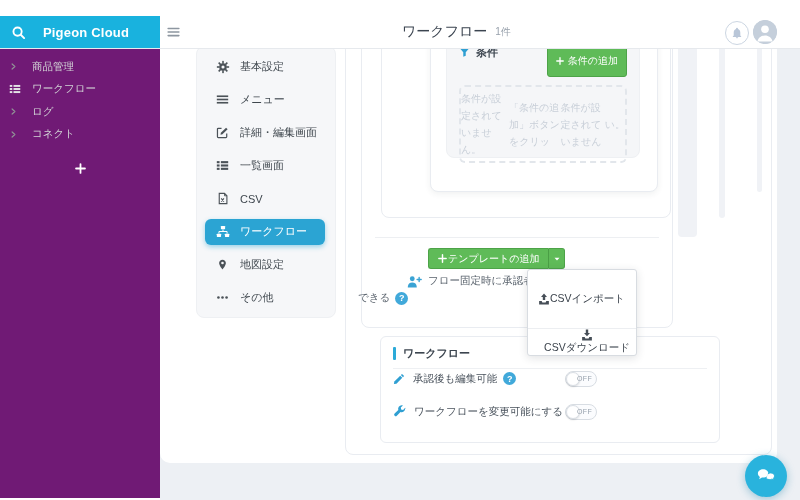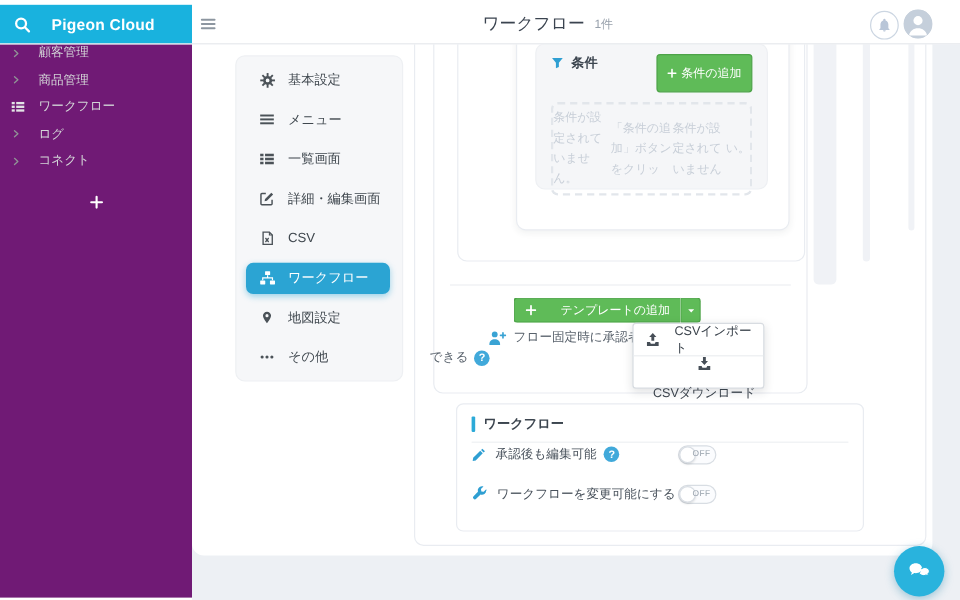--- a/index.html
+++ b/index.html
@@ -2,21 +2,21 @@
 <html><head>
 <meta charset="utf-8">
 <style>
   html,body{margin:0;padding:0;}
   body{width:800px;height:500px;overflow:hidden;font-family:"Liberation Sans","DejaVu Sans",sans-serif;
        -webkit-font-smoothing:antialiased;background:#edf0f4;}
   #app{position:relative;width:800px;height:500px;background:#fff;}
   svg{display:block;}
 
   
-  #topbar{position:absolute;left:0;top:4px;width:800px;height:32px;background:#fff;
+  #topbar{position:absolute;left:0;top:16px;width:800px;height:32px;background:#fff;
           border-bottom:1px solid #e6e9ed;z-index:30;}
   #brand{position:absolute;left:0;top:0;width:160px;height:32px;background:#19b2de;
          display:flex;align-items:center;}
   #brand .mag{margin-left:11px;}
   #brand .btxt{flex:1;text-align:center;color:#fff;font-weight:bold;font-size:13px;letter-spacing:.2px;
                padding-right:14px;}
   #hamburger{position:absolute;left:166px;top:9px;width:15px;height:14px;cursor:pointer;}
   #title-group{position:absolute;left:402px;top:0;height:32px;display:flex;align-items:center;gap:8px;}
   #title-group .t{font-size:14px;color:#3b4450;font-weight:500;}
   #title-group .c{font-size:10px;color:#98a1ac;}
@@ -62,36 +62,36 @@
   .btn-green{display:inline-flex;align-items:center;gap:4px;background:#5fbb58;border:1px solid #4da348;
              color:#fff;font-size:10px;border-radius:3px;padding:15px 8px;height:28px;cursor:pointer;
              box-sizing:border-box;white-space:nowrap;}
   #cond-empty{margin-top:8px;height:74px;border:2px dashed #e2e6eb;border-radius:6px;
               display:flex;flex-direction:row;align-items:center;justify-content:center;
               color:#c8cfd8;font-size:10px;line-height:17px;}
 
   
   #tpl-divider{position:absolute;left:215px;top:205px;width:284px;border-top:1px solid #edeff2;}
   #tpl-btn{position:absolute;left:268px;top:216px;height:21px;display:flex;z-index:5;}
-  #tpl-btn .main{display:flex;align-items:center;gap:20px;background:#5fbb58;border:1px solid #4da348;
+  #tpl-btn .main{display:flex;align-items:center;gap:1px;background:#5fbb58;border:1px solid #4da348;
                  border-right:none;color:#fff;font-size:10px;padding:0 9px;border-radius:3px 0 0 3px;cursor:pointer;}
   #tpl-btn .caret{width:15px;background:#5fbb58;border:1px solid #4da348;border-left:1px solid #4a9e45;
                   border-radius:0 3px 3px 0;display:flex;align-items:center;justify-content:center;cursor:pointer;}
   #note-line1{position:absolute;left:247px;top:242px;display:flex;align-items:center;gap:6px;z-index:2;
               font-size:10.5px;color:#59626c;white-space:nowrap;}
   #note-line2{position:absolute;left:198px;top:259px;display:flex;align-items:center;gap:5px;z-index:2;
               font-size:10.5px;color:#59626c;}
   .qmark{width:13px;height:13px;border-radius:50%;background:#41a9da;color:#fff;font-size:9px;font-weight:bold;
          display:inline-flex;align-items:center;justify-content:center;cursor:pointer;}
 
   
   #tpl-menu{position:absolute;left:367px;top:237px;width:108px;background:#fff;border:1px solid #d8dce1;
             border-radius:3px;box-shadow:0 2px 8px rgba(40,50,60,.14);z-index:10;}
-  .menu-item{height:26px;display:flex;align-items:center;padding-left:10px;gap:12px;cursor:pointer;
-             font-size:10.5px;color:#3b434c;}
+  .menu-item{height:26px;display:flex;align-items:center;padding-left:10px;gap:0;cursor:pointer;
+             font-size:10.5px;color:#3b434c;margin-top:16px;}
   .menu-item + .menu-item{border-top:1px solid #eceef1;flex-direction:column;}
 
   
   #perm-box{position:absolute;left:220px;top:304px;width:340px;height:107px;background:#fff;
             border:1px solid #e9ecf1;border-radius:6px;box-sizing:border-box;padding:8px 12px;}
   #perm-head{display:flex;align-items:center;gap:7px;height:16px;}
   #perm-bar{width:3px;height:13px;background:#2caad8;border-radius:1px;}
   #perm-title{font-size:11px;font-weight:bold;color:#3c454f;}
   #perm-div{border-top:1px solid #eef0f3;margin-top:7px;}
   .perm-row{position:absolute;left:12px;right:12px;height:17px;display:flex;align-items:center;gap:6px;}
@@ -236,40 +236,40 @@
                   <rect x="1" y="7" width="14" height="2"></rect>
                   <rect x="1" y="11" width="14" height="2"></rect>
                 </g>
               </svg>
           </span>
           <span class="lbl">メニュー</span>
         </div>
         <div class="nav-item">
           <span class="nic">
             <svg width="13" height="13" viewBox="0 0 16 16">
+                <path fill="none" stroke="currentColor" stroke-width="1.5" d="M13.2 9.2v4a1 1 0 0 1-1 1H2.8a1 1 0 0 1-1-1V3.8a1 1 0 0 1 1-1h4"></path>
+                <path fill="currentColor" d="M6 8.4 12.4 2l1.9 1.9L7.9 10.3l-2.4.5z"></path>
+              </svg>
+          </span>
+          <span class="lbl">詳細・編集画面</span>
+        </div>
+        <div class="nav-item">
+          <span class="nic">
+            <svg width="13" height="13" viewBox="0 0 16 16">
                 <g fill="currentColor">
                   <rect x="1" y="2.6" width="3.4" height="2.6"></rect>
                   <rect x="6" y="2.6" width="9" height="2.6"></rect>
                   <rect x="1" y="6.7" width="3.4" height="2.6"></rect>
                   <rect x="6" y="6.7" width="9" height="2.6"></rect>
                   <rect x="1" y="10.8" width="3.4" height="2.6"></rect>
                   <rect x="6" y="10.8" width="9" height="2.6"></rect>
                 </g>
               </svg>
           </span>
           <span class="lbl">一覧画面</span>
-        </div>
-        <div class="nav-item">
-          <span class="nic">
-            <svg width="13" height="13" viewBox="0 0 16 16">
-                <path fill="none" stroke="currentColor" stroke-width="1.5" d="M13.2 9.2v4a1 1 0 0 1-1 1H2.8a1 1 0 0 1-1-1V3.8a1 1 0 0 1 1-1h4"></path>
-                <path fill="currentColor" d="M6 8.4 12.4 2l1.9 1.9L7.9 10.3l-2.4.5z"></path>
-              </svg>
-          </span>
-          <span class="lbl">詳細・編集画面</span>
         </div>
         <div class="nav-item">
           <span class="nic">
             <svg width="12" height="13" viewBox="0 0 16 16">
                 <path fill="none" stroke="currentColor" stroke-width="1.5" d="M3 1.2h7l3.2 3.2v10.4H3z"></path>
                 <path fill="none" stroke="currentColor" stroke-width="1.2" d="M10 1.2v3.2h3.2"></path>
                 <path d="M5.6 7.8l3.6 4.4M9.2 7.8l-3.6 4.4" stroke="currentColor" stroke-width="1.4"></path>
               </svg>
           </span>
           <span class="lbl">CSV</span>

